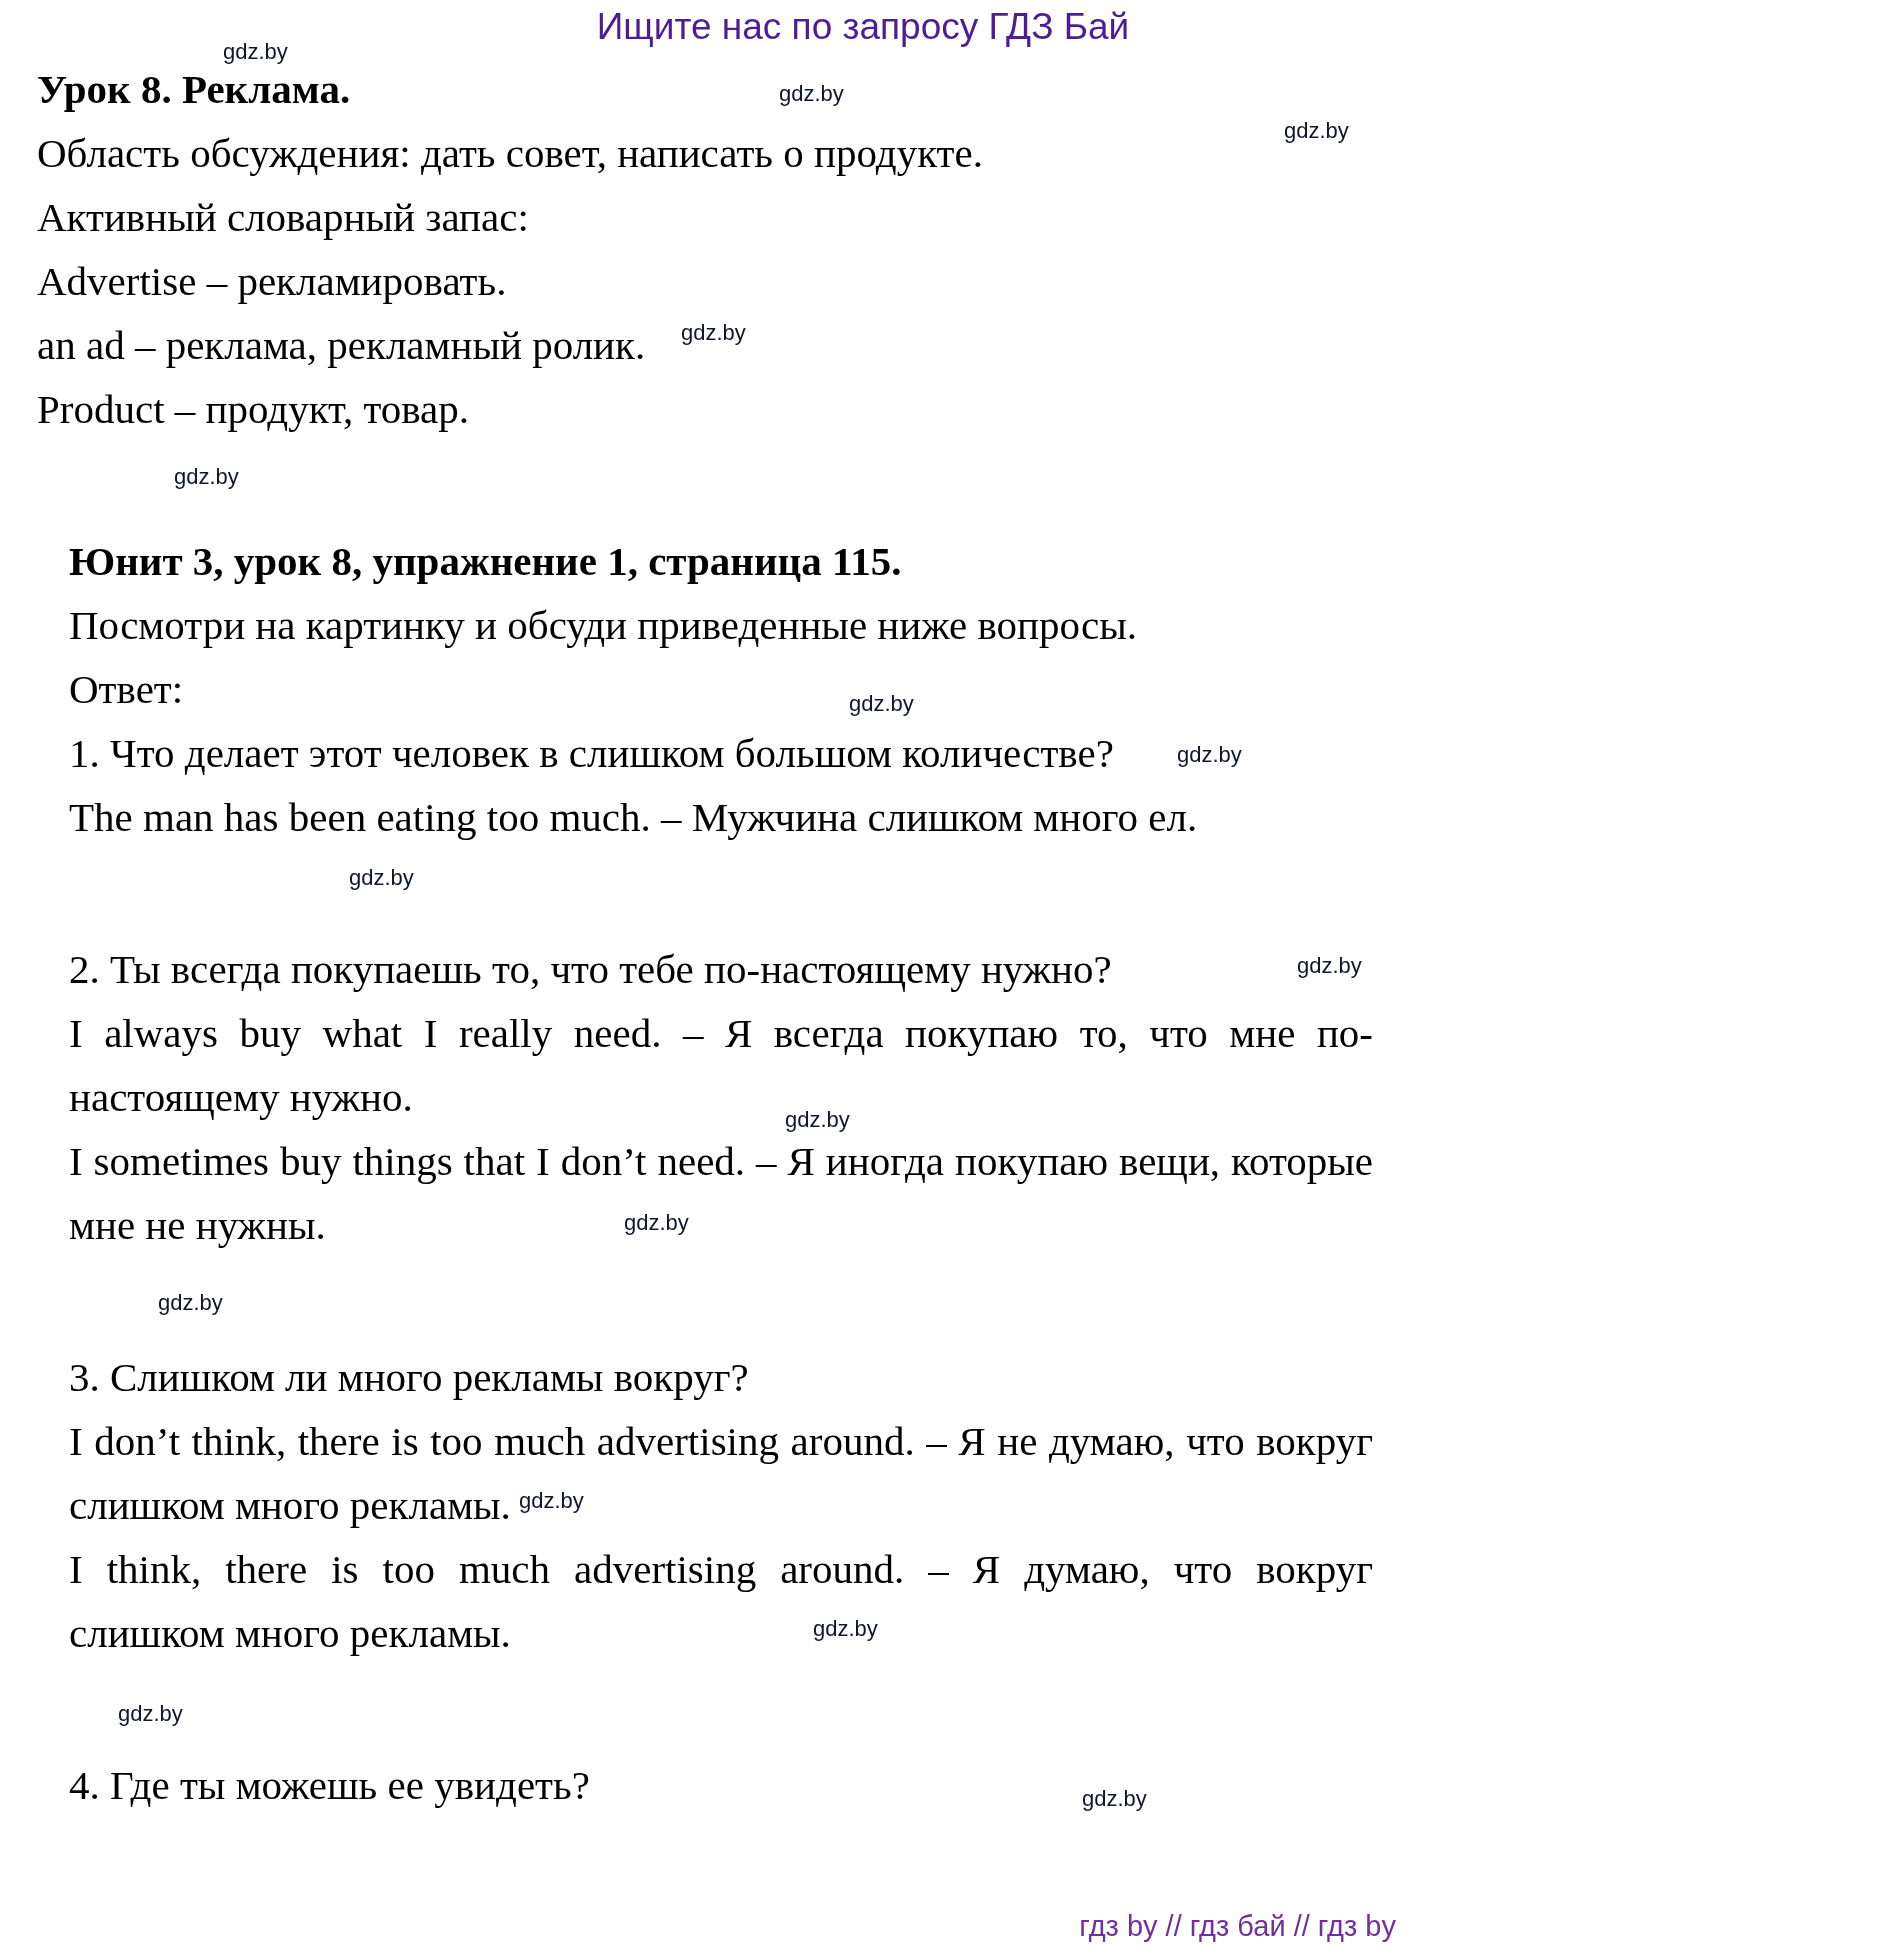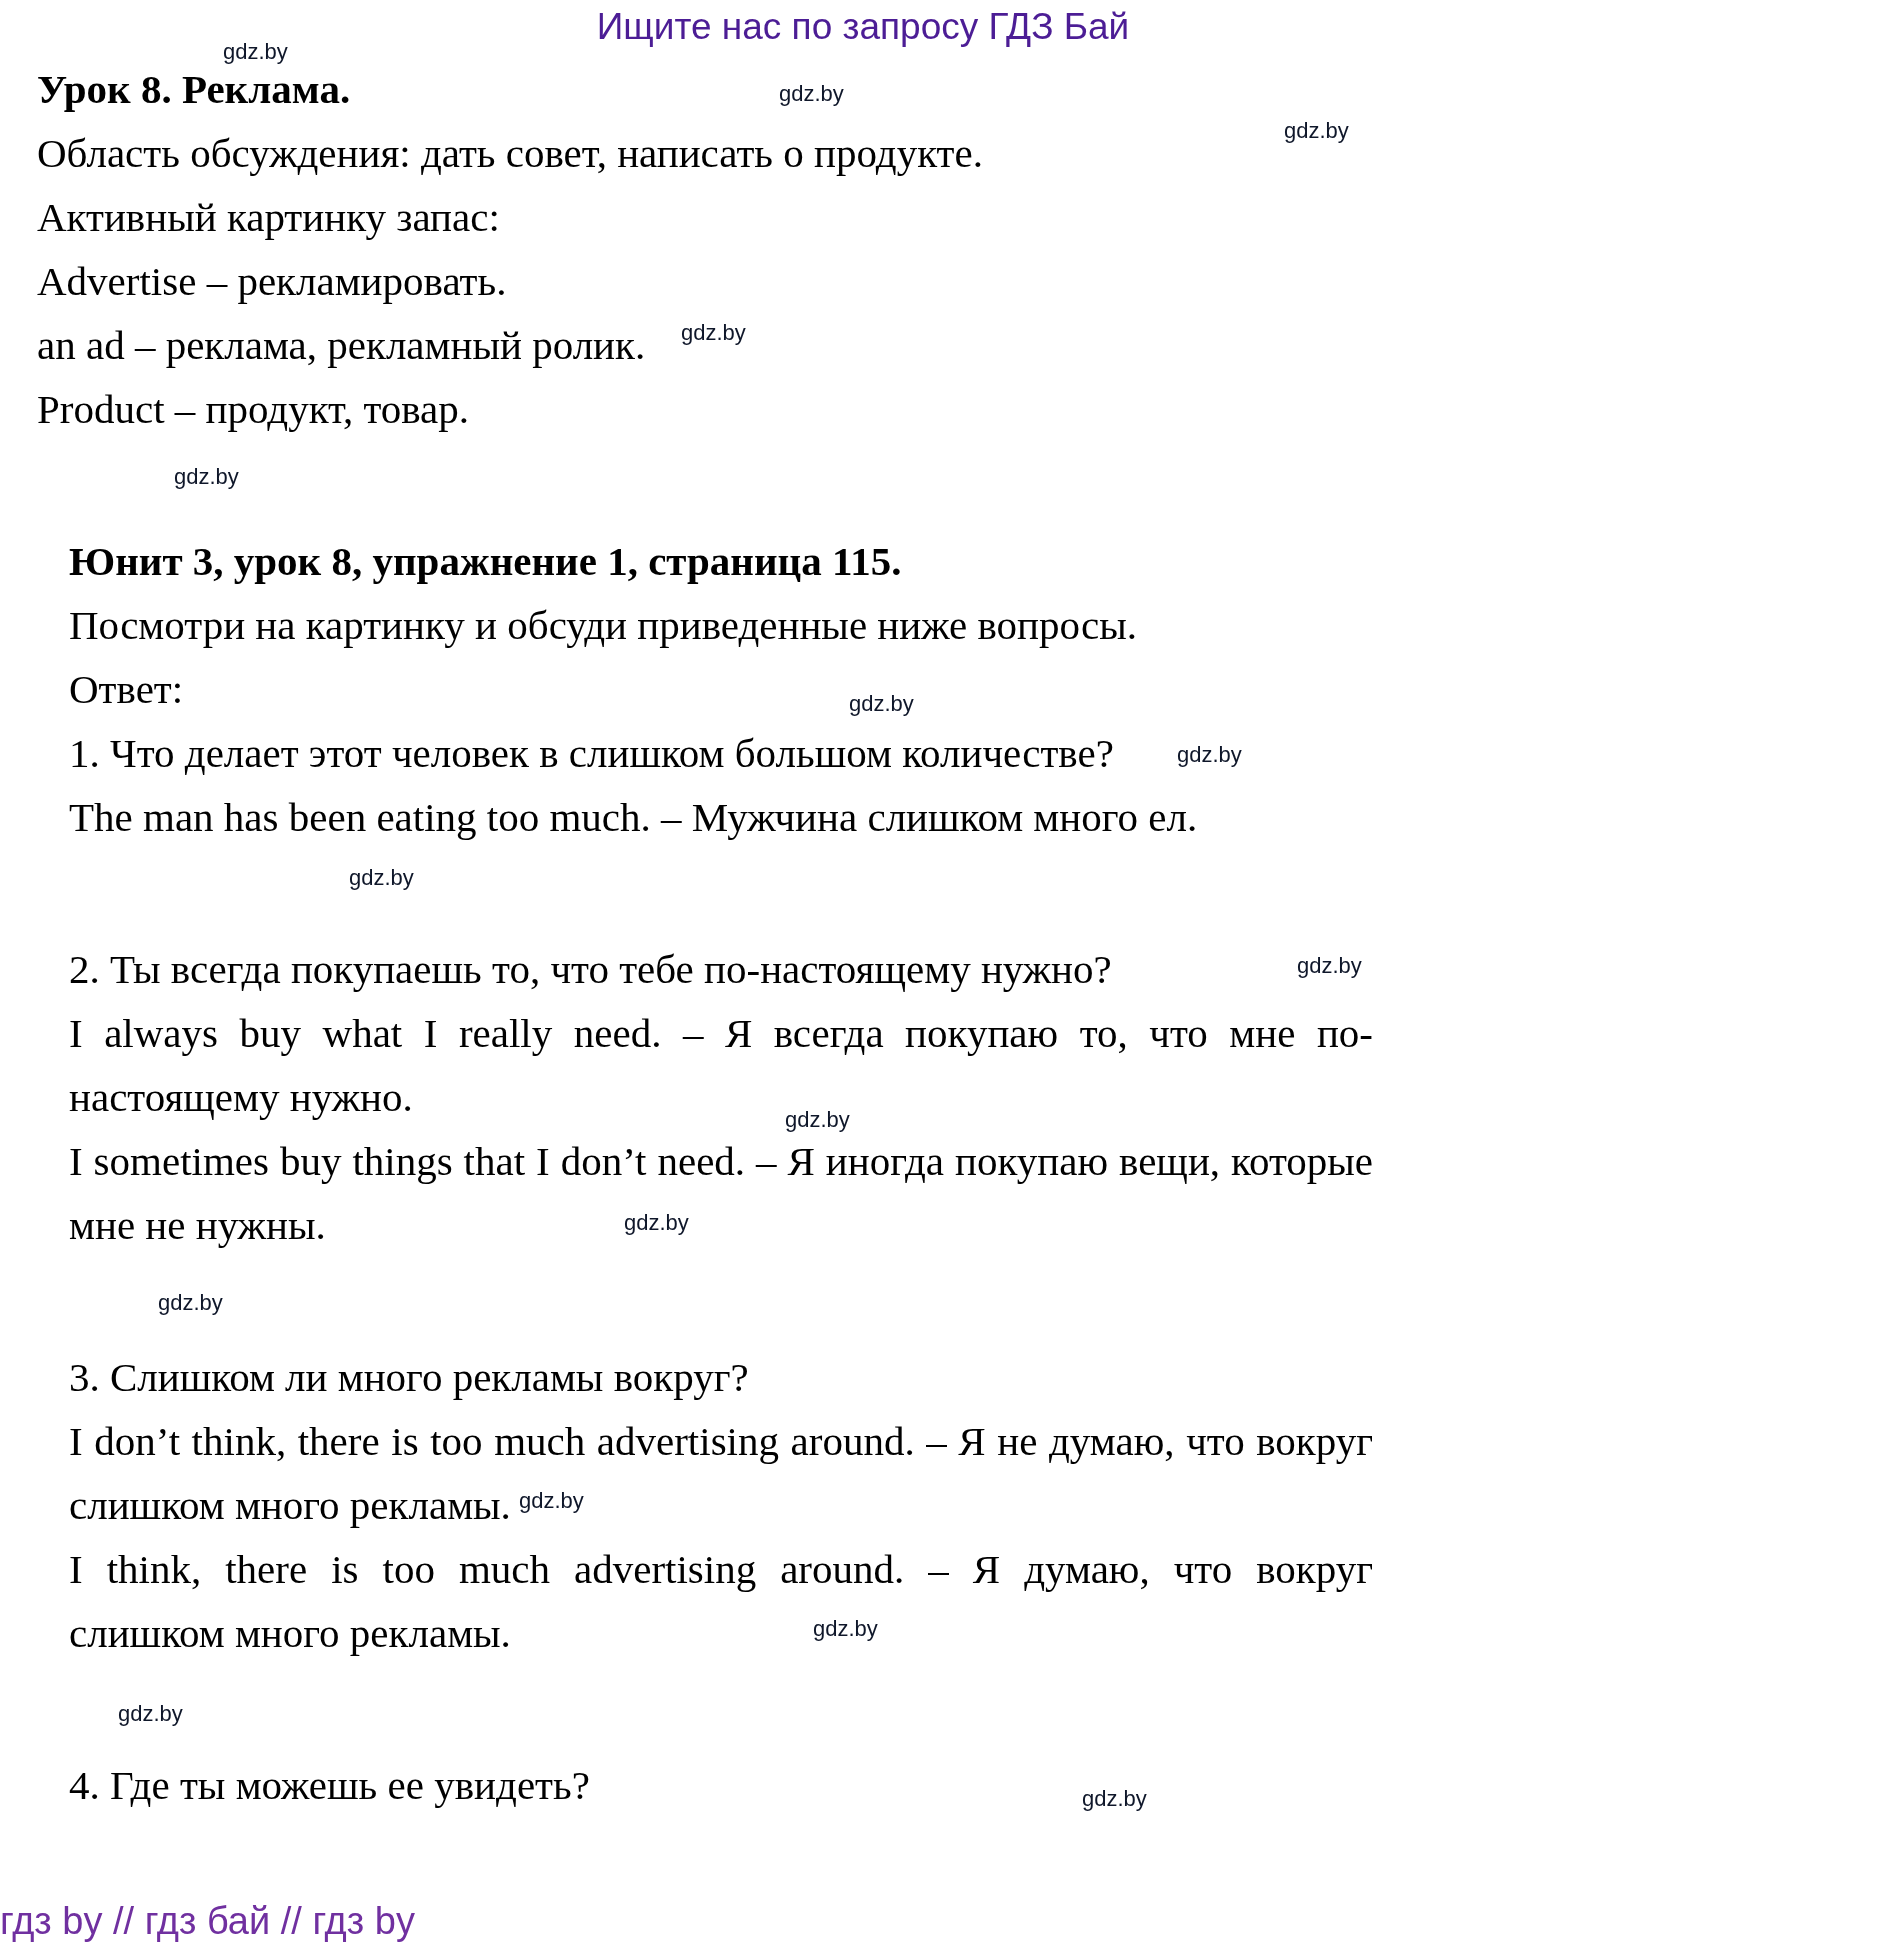--- a/index.html
+++ b/index.html
@@ -41,23 +41,23 @@
   .content p { margin: 0; }
   .title { font-weight: 700; }
   .section-exercise { margin-top: 88px; margin-left: 32px; }
   .qa-block + .qa-block { margin-top: 88px; }
   .just { text-align: justify; }
   .footer {
     position: absolute;
     bottom: 11px;
     left: 0;
     width: 1396px;
-    text-align: left;
+    text-align: right;
     font-family: "Liberation Sans", sans-serif;
-    font-size: 38px;
+    font-size: 29px;
     color: #7030a0;
   }
 </style>
 </head>
 <body>
 
 <div class="page">
 
   <div class="promo">Ищите нас по запросу ГДЗ Бай</div>
 
@@ -76,21 +76,21 @@
   <div class="wm" style="left:519px;top:1488px">gdz.by</div>
   <div class="wm" style="left:813px;top:1616px">gdz.by</div>
   <div class="wm" style="left:118px;top:1701px">gdz.by</div>
   <div class="wm" style="left:1082px;top:1786px">gdz.by</div>
 
   <div class="content">
 
     <div class="section-lesson">
       <p class="title">Урок 8. Реклама.</p>
       <p>Область обсуждения: дать совет, написать о продукте.</p>
-      <p>Активный картинку запас:</p>
+      <p>Активный словарный запас:</p>
       <p>Advertise – рекламировать.</p>
       <p>an ad – реклама, рекламный ролик.</p>
       <p>Product – продукт, товар.</p>
     </div>
 
     <div class="section-exercise">
       <p class="title">Юнит 3, урок 8, упражнение 1, страница 115.</p>
       <p>Посмотри на картинку и обсуди приведенные ниже вопросы.</p>
       <p>Ответ:</p>
 

